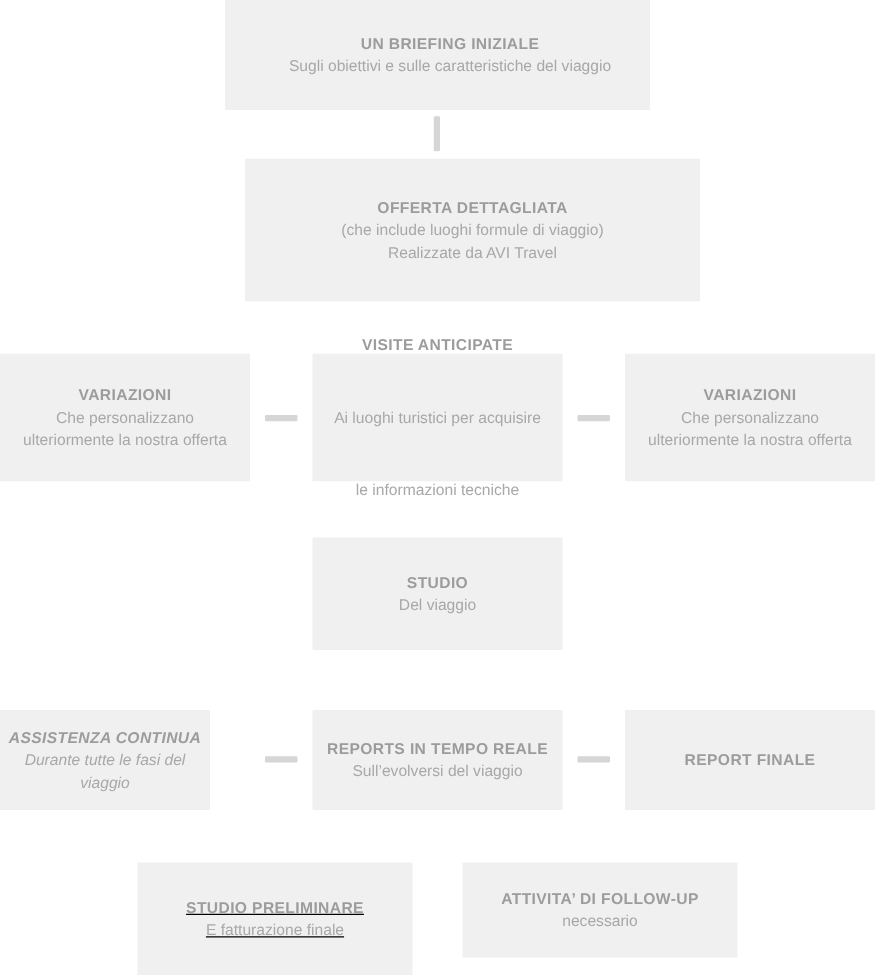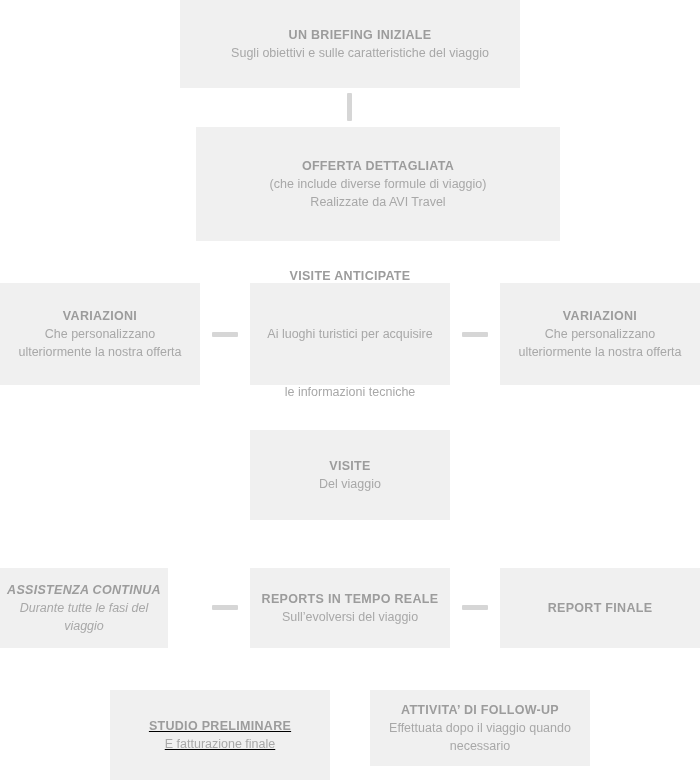--- a/index.html
+++ b/index.html
@@ -66,21 +66,21 @@
   <div class="connector-h" style="left:212px; top:605px; width:26px; height:5px;"></div>
   <div class="connector-h" style="left:462px; top:605px; width:26px; height:5px;"></div>
 
   <div class="node" style="left:180px; top:0px; width:340px; height:88px;padding-left:28px;">
     <div class="title">UN BRIEFING INIZIALE</div>
     <div class="subtitle">Sugli obiettivi e sulle caratteristiche del viaggio</div>
   </div>
 
   <div class="node" style="left:180px; top:127px; width:364px; height:114px;margin-left:16px;">
     <div class="title">OFFERTA DETTAGLIATA</div>
-    <div class="subtitle">(che include diverse formule di viaggio)</div>
+    <div class="subtitle">(che include luoghi formule di viaggio)</div>
     <div class="subtitle">Realizzate da AVI Travel</div>
   </div>
 
   <div class="node" style="left:0px; top:283px; width:200px; height:102px;">
     <div class="title">VARIAZIONI</div>
     <div class="subtitle">Che personalizzano</div>
     <div class="subtitle">ulteriormente la nostra offerta</div>
   </div>
 
   <div class="node" style="left:250px; top:283px; width:200px; height:102px;gap:40px;">
@@ -89,21 +89,21 @@
     <div class="subtitle">le informazioni tecniche</div>
   </div>
 
   <div class="node" style="left:500px; top:283px; width:200px; height:102px;">
     <div class="title">VARIAZIONI</div>
     <div class="subtitle">Che personalizzano</div>
     <div class="subtitle">ulteriormente la nostra offerta</div>
   </div>
 
   <div class="node" style="left:250px; top:430px; width:200px; height:90px;">
-    <div class="title">VISITE</div>
+    <div class="title">STUDIO</div>
     <div class="subtitle">Del viaggio</div>
   </div>
 
   <div class="node" style="left:0px; top:568px; width:168px; height:80px;font-style:italic;">
     <div class="title">ASSISTENZA CONTINUA</div>
     <div class="subtitle">Durante tutte le fasi del</div>
     <div class="subtitle">viaggio</div>
   </div>
 
   <div class="node" style="left:250px; top:568px; width:200px; height:80px;">
@@ -115,17 +115,16 @@
     <div class="title">REPORT FINALE</div>
   </div>
 
   <div class="node" style="left:110px; top:690px; width:220px; height:90px;text-decoration:underline;">
     <div class="title">STUDIO PRELIMINARE</div>
     <div class="subtitle">E fatturazione finale</div>
   </div>
 
   <div class="node" style="left:370px; top:690px; width:220px; height:76px;">
     <div class="title">ATTIVITA’ DI FOLLOW-UP</div>
-    <div class="subtitle">Effettuata dopo il viaggio quando</div>
     <div class="subtitle">necessario</div>
   </div>
 
 </div>
 
 </body></html>

